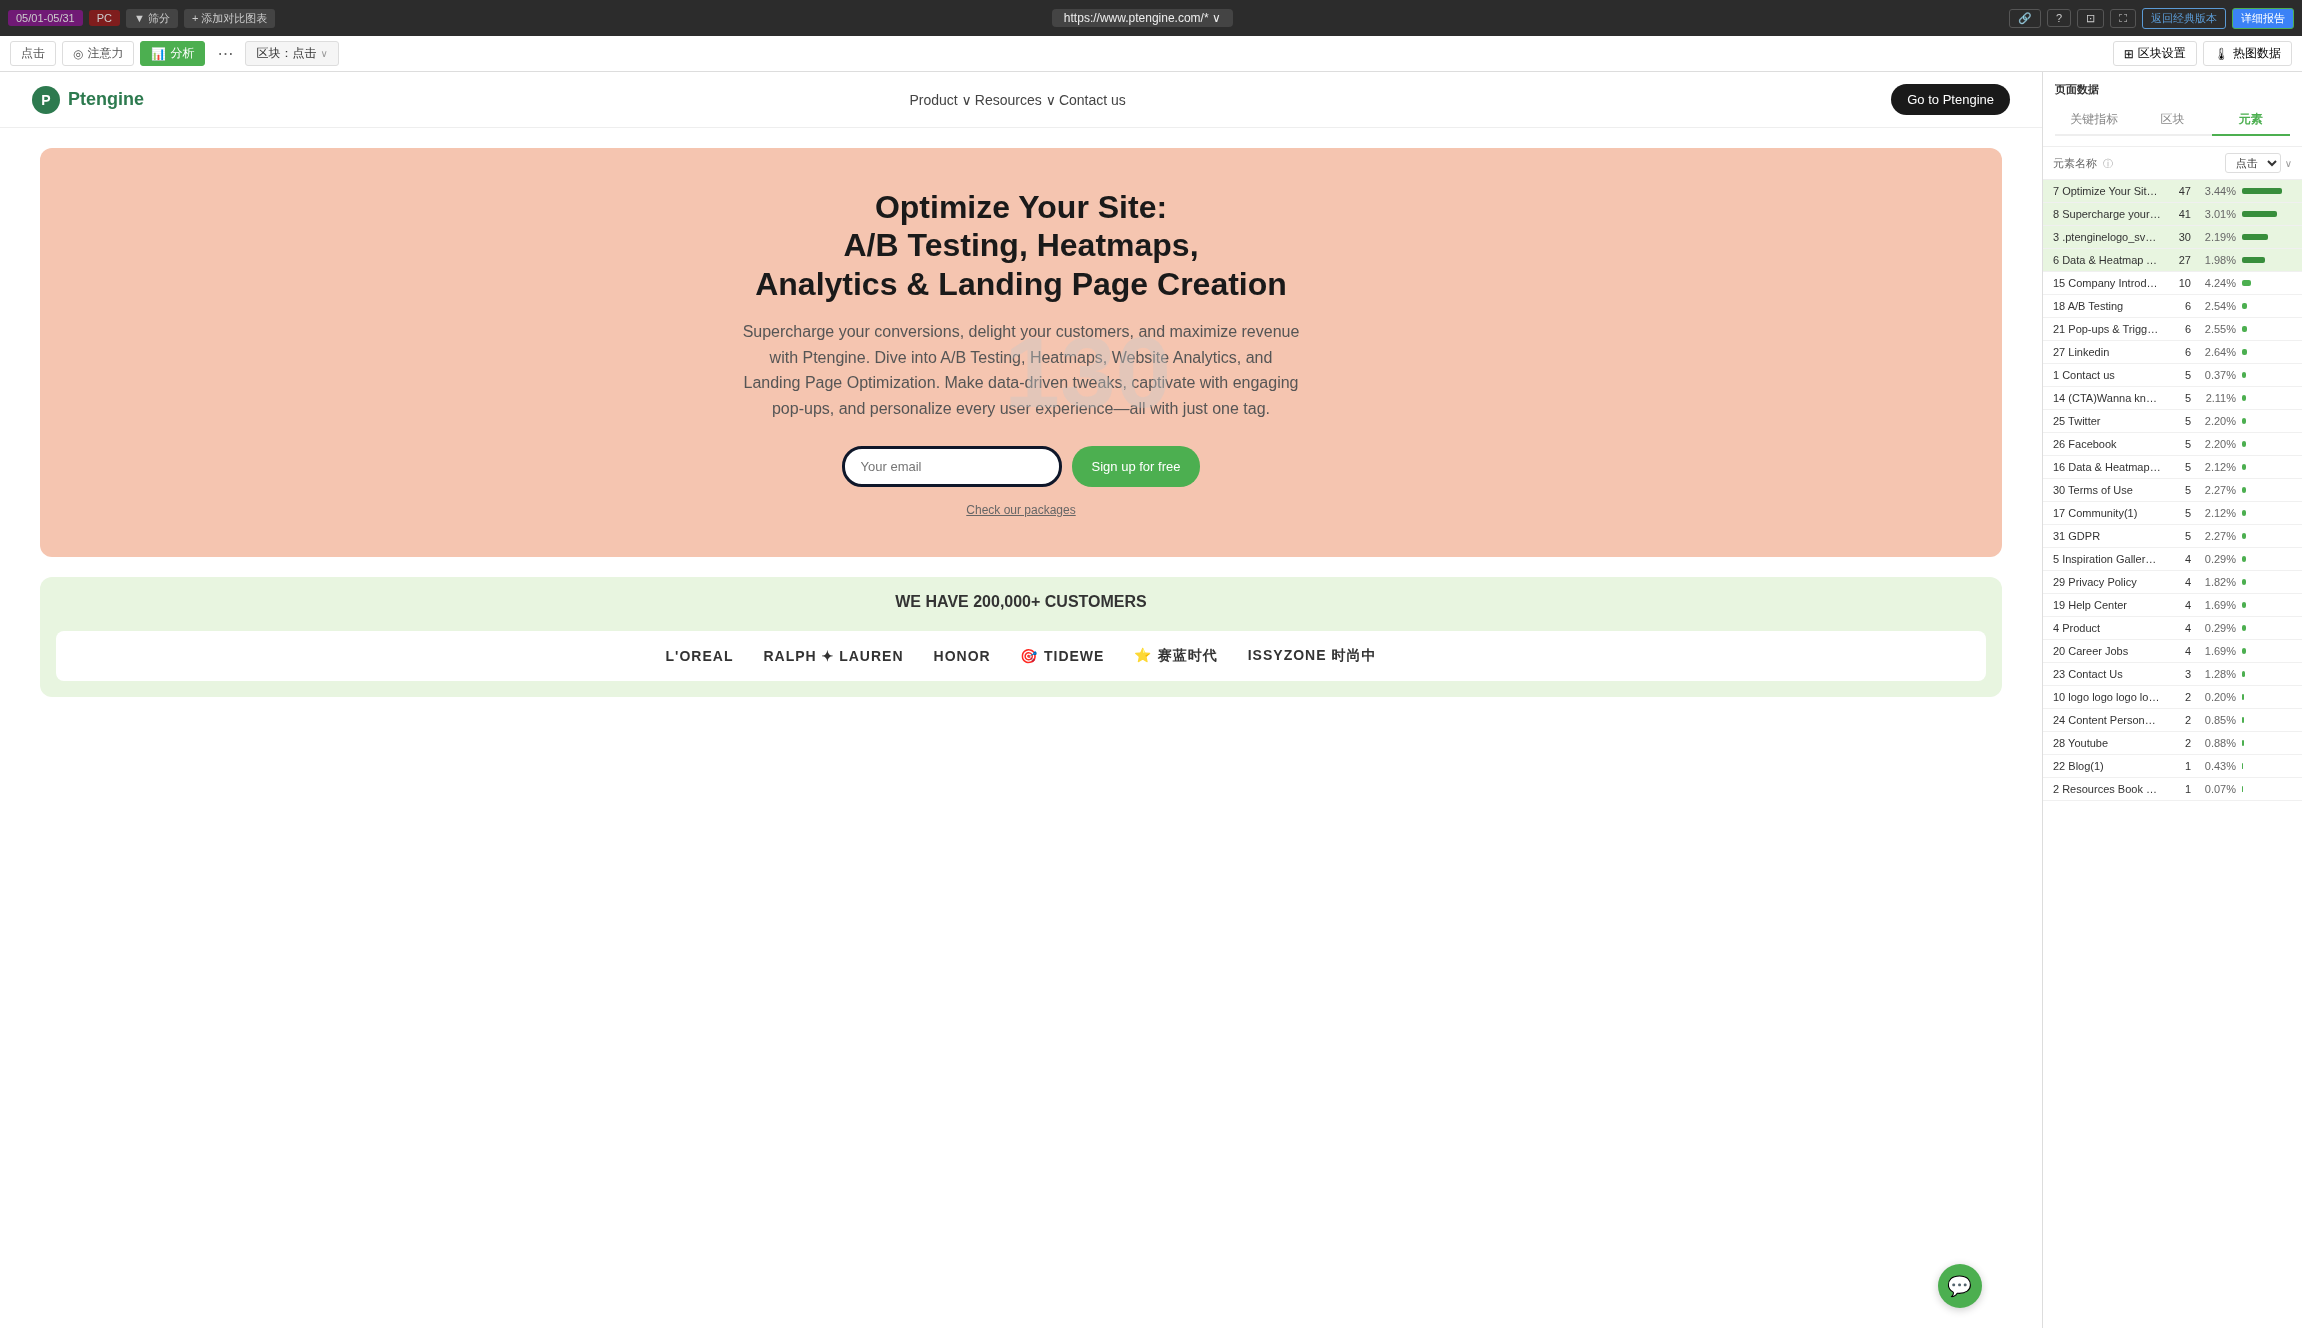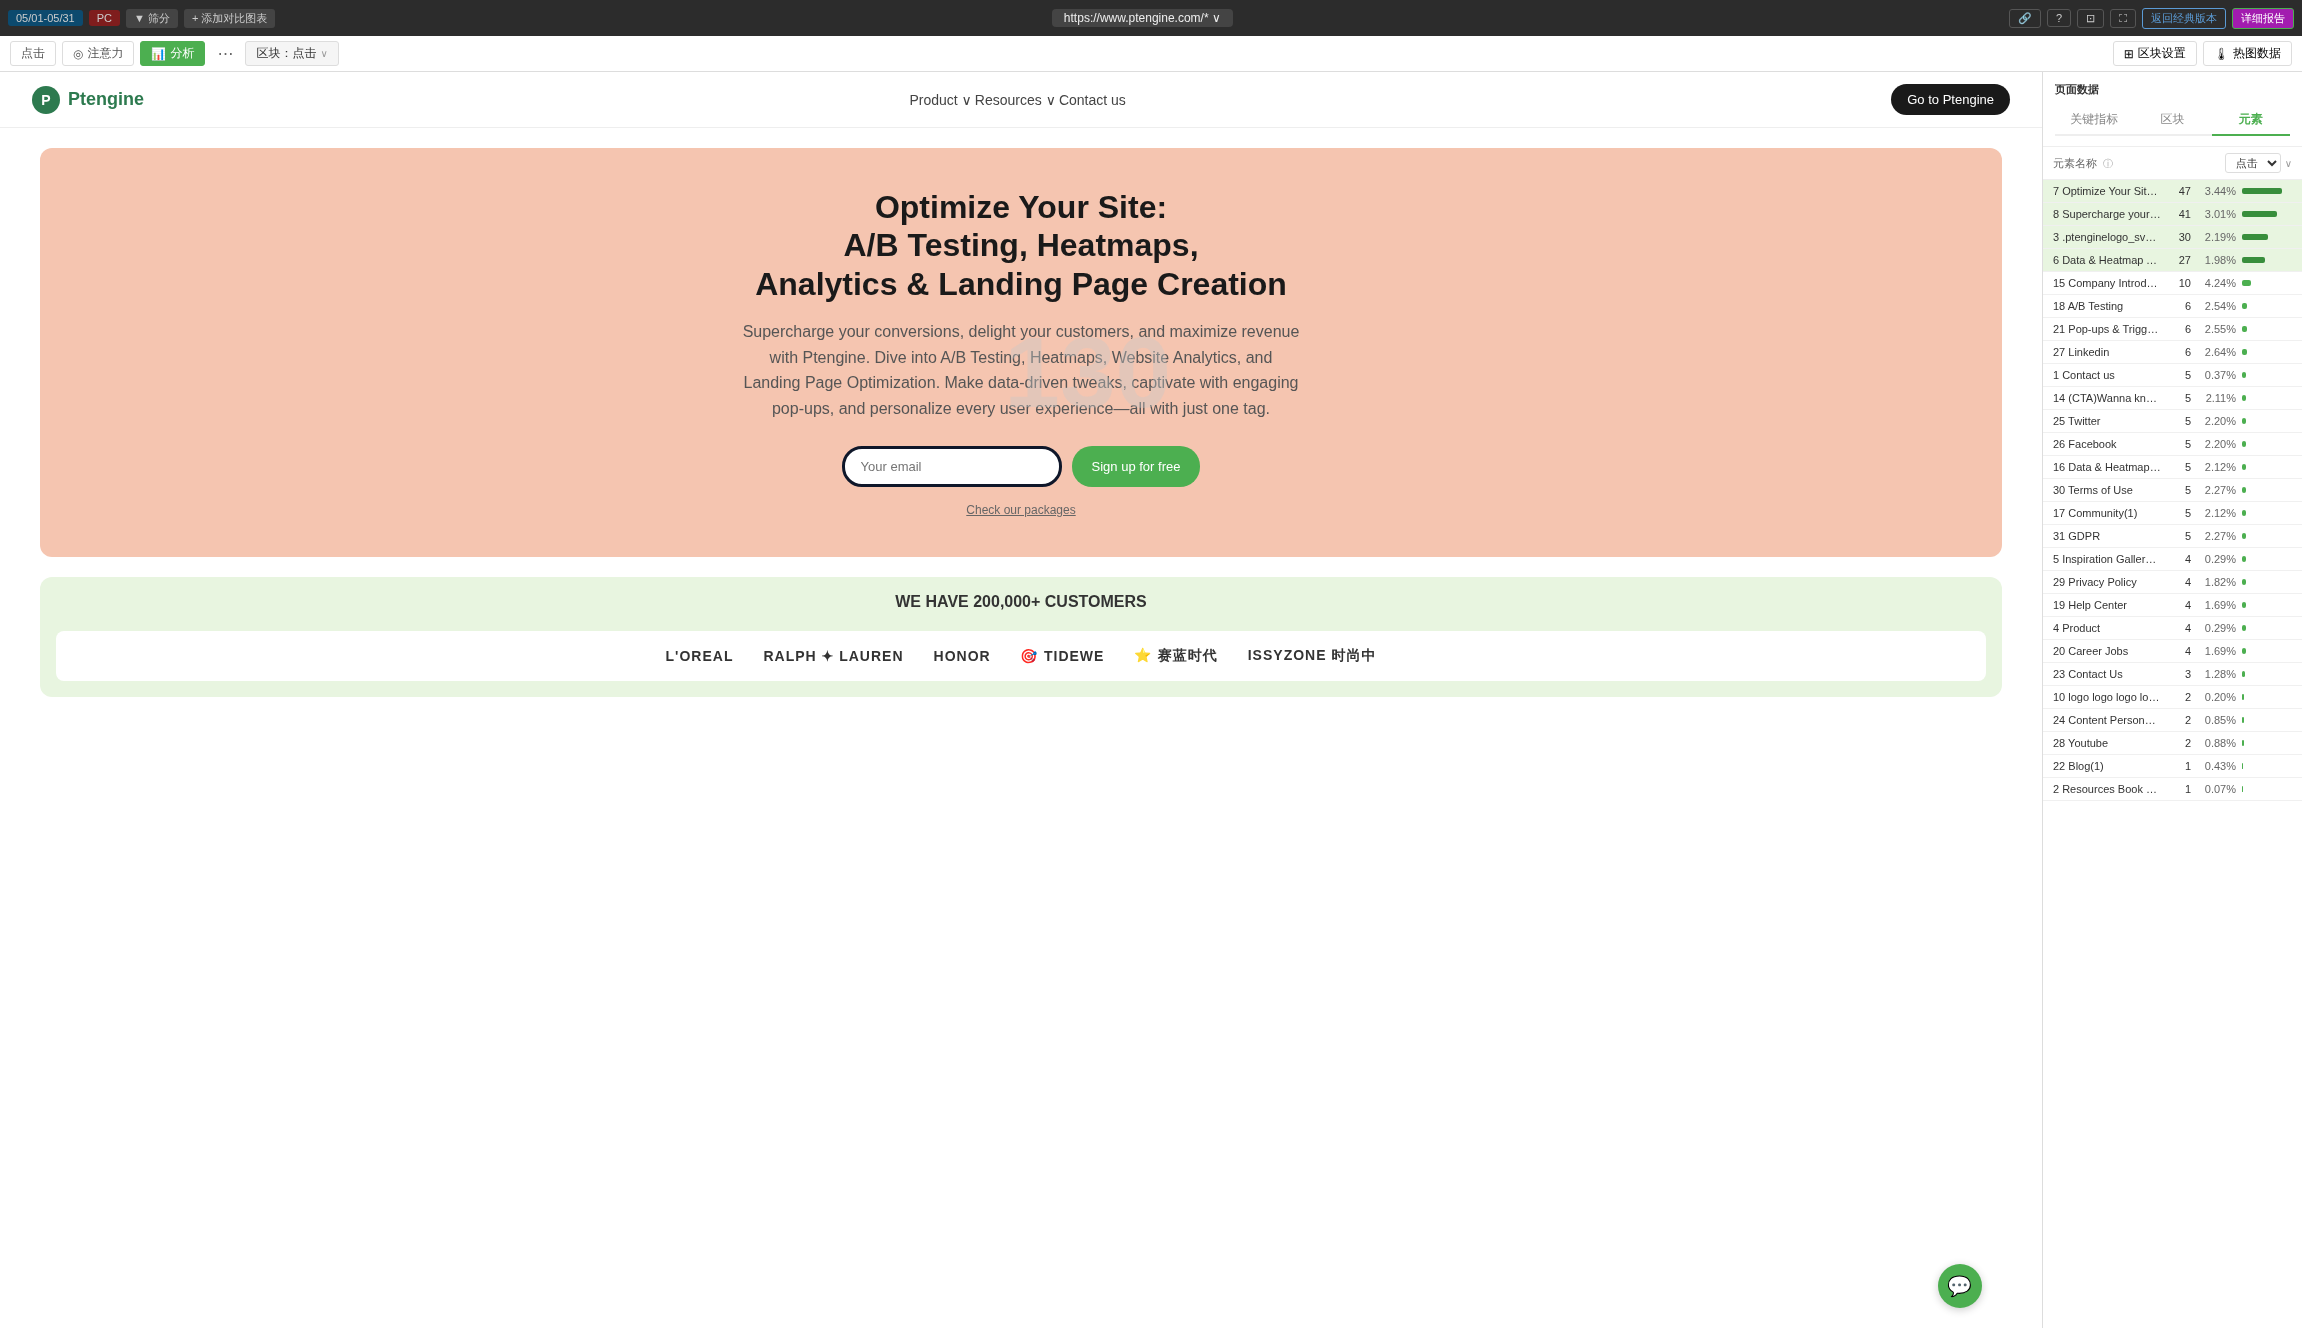--- a/index.html
+++ b/index.html
@@ -9,23 +9,23 @@
     .top-bar {
       display: flex; align-items: center; height: 36px;
       background: #2c2c2c; color: #ccc; padding: 0 8px; gap: 8px;
       font-size: 12px;
     }
     .top-bar-left { display: flex; align-items: center; gap: 6px; }
     .top-bar-center { flex: 1; display: flex; justify-content: center; }
     .top-bar-right { display: flex; align-items: center; gap: 6px; }
     .top-bar-url { background: #444; border-radius: 4px; padding: 2px 12px; font-size: 12px; color: #eee; }
     .top-bar-btn { background: transparent; border: 1px solid #555; border-radius: 3px; color: #ccc; padding: 2px 8px; font-size: 11px; cursor: pointer; }
-    .top-bar-btn.green { background: #a21caf; border-color: #4caf50; color: white; }
+    .top-bar-btn.green { background: #3b82f6; border-color: #4caf50; color: white; }
     .top-bar-btn.blue-outline { border-color: #5b9bd5; color: #5b9bd5; }
-    .date-badge { background: #0c4a6e; border-radius: 3px; padding: 2px 8px; font-size: 11px; }
+    .date-badge { background: #701a75; border-radius: 3px; padding: 2px 8px; font-size: 11px; }
     .pc-badge { background: #7f1d1d; border-radius: 3px; padding: 2px 8px; font-size: 11px; }
     .filter-badge { background: #444; border-radius: 3px; padding: 2px 8px; font-size: 11px; display: flex; align-items: center; gap: 3px; }
     .compare-badge { background: #444; border-radius: 3px; padding: 2px 8px; font-size: 11px; display: flex; align-items: center; gap: 3px; }
 
     
     .second-bar {
       display: flex; align-items: center; height: 36px;
       background: #fff; border-bottom: 1px solid #ddd; padding: 0 10px; gap: 6px;
     }
     .tool-btn {

